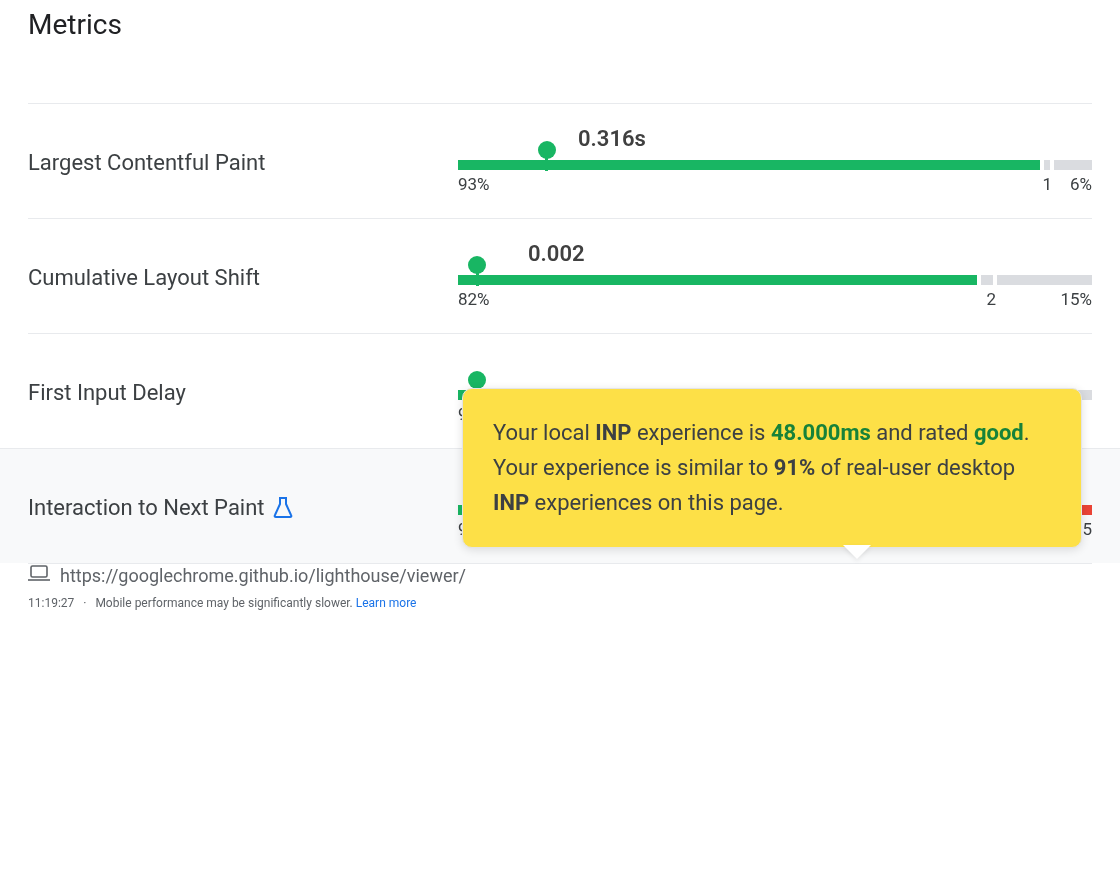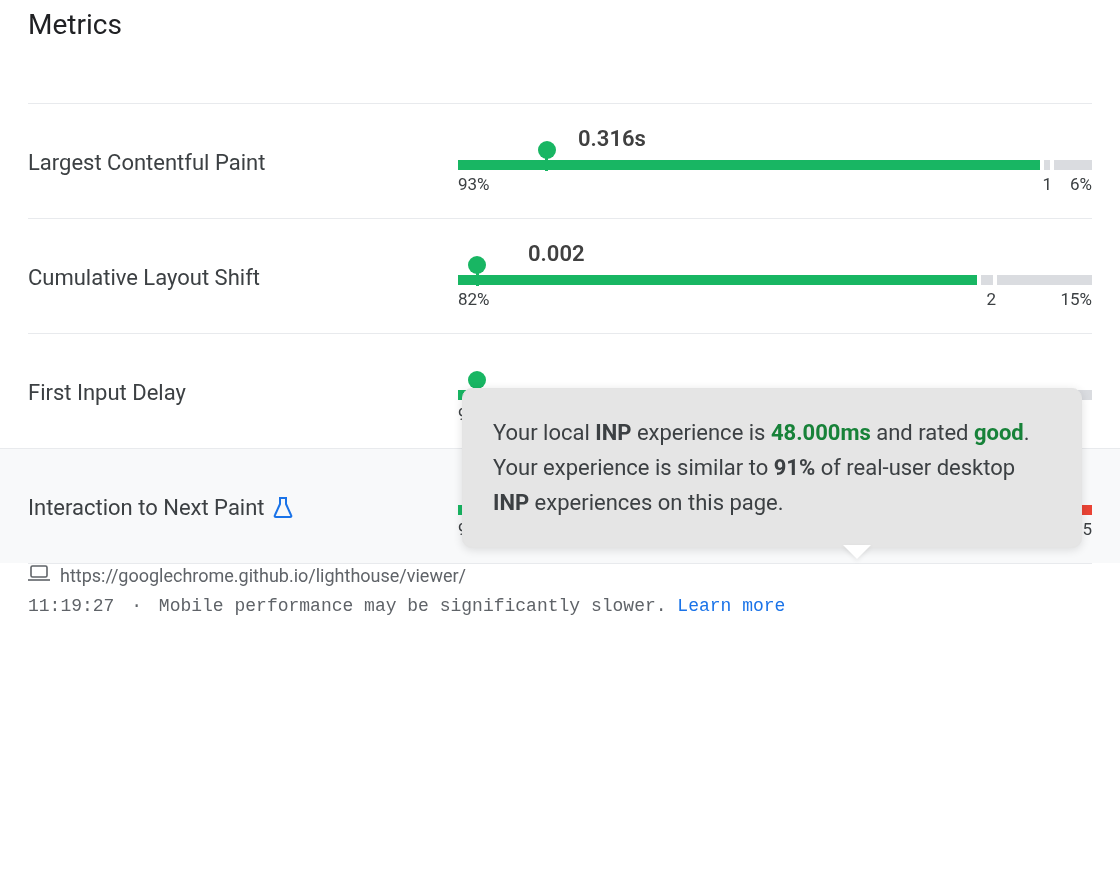--- a/index.html
+++ b/index.html
@@ -136,21 +136,21 @@
       position: relative;
       height: 22px;
     }
     
     .bar-label {
       position: absolute;
     }
     
     .tooltip {
       position: absolute;
-      background: #e5e5e5;
+      background: #fde047;
       border: 1px solid #e4e4e4;
       border-radius: 10px;
       box-shadow: 0 2px 10px rgba(0,0,0,0.12);
       padding: 26px 30px;
       width: 620px;
       font-size: 22px;
       line-height: 1.6;
       color: #3c4043;
       z-index: 10;
     }
@@ -178,23 +178,22 @@
     .footer-url-row {
       display: flex;
       align-items: center;
       gap: 10px;
       font-size: 18px;
       color: #5f6368;
       margin-bottom: 10px;
     }
     
     .footer-status-row {
-      font-size: 18px;
+      font-size: 12px;
       color: #5f6368;
-      font-family: Liberation Mono, monospace;
     }
     
     .footer-status-row .dot {
       margin: 0 6px;
     }
     
     .learn-more {
       color: #1a73e8;
       text-decoration: none;
     }

